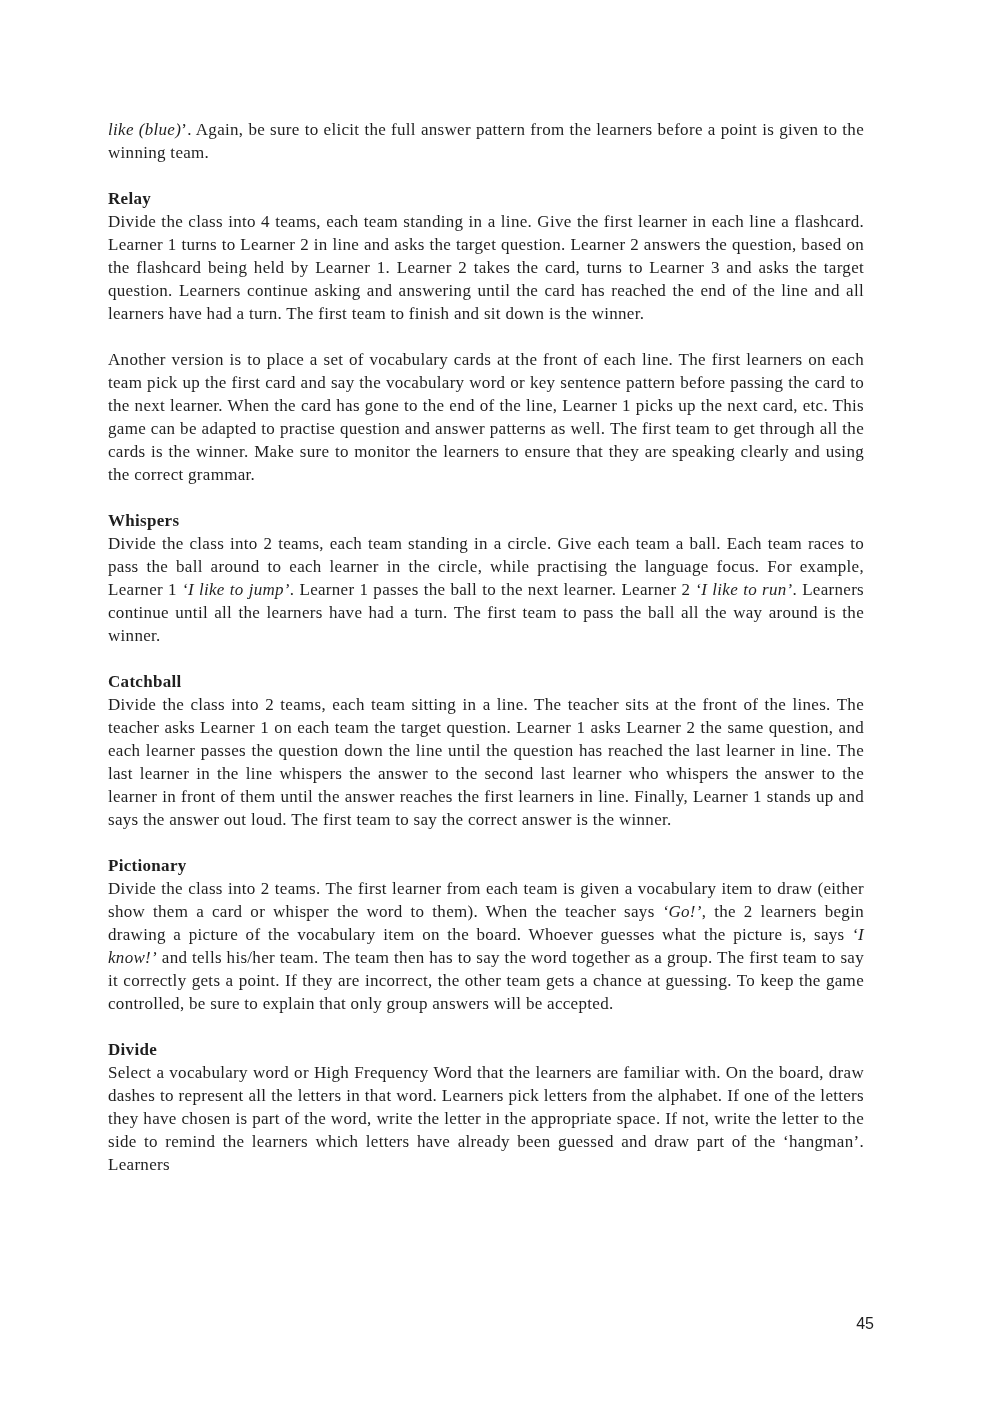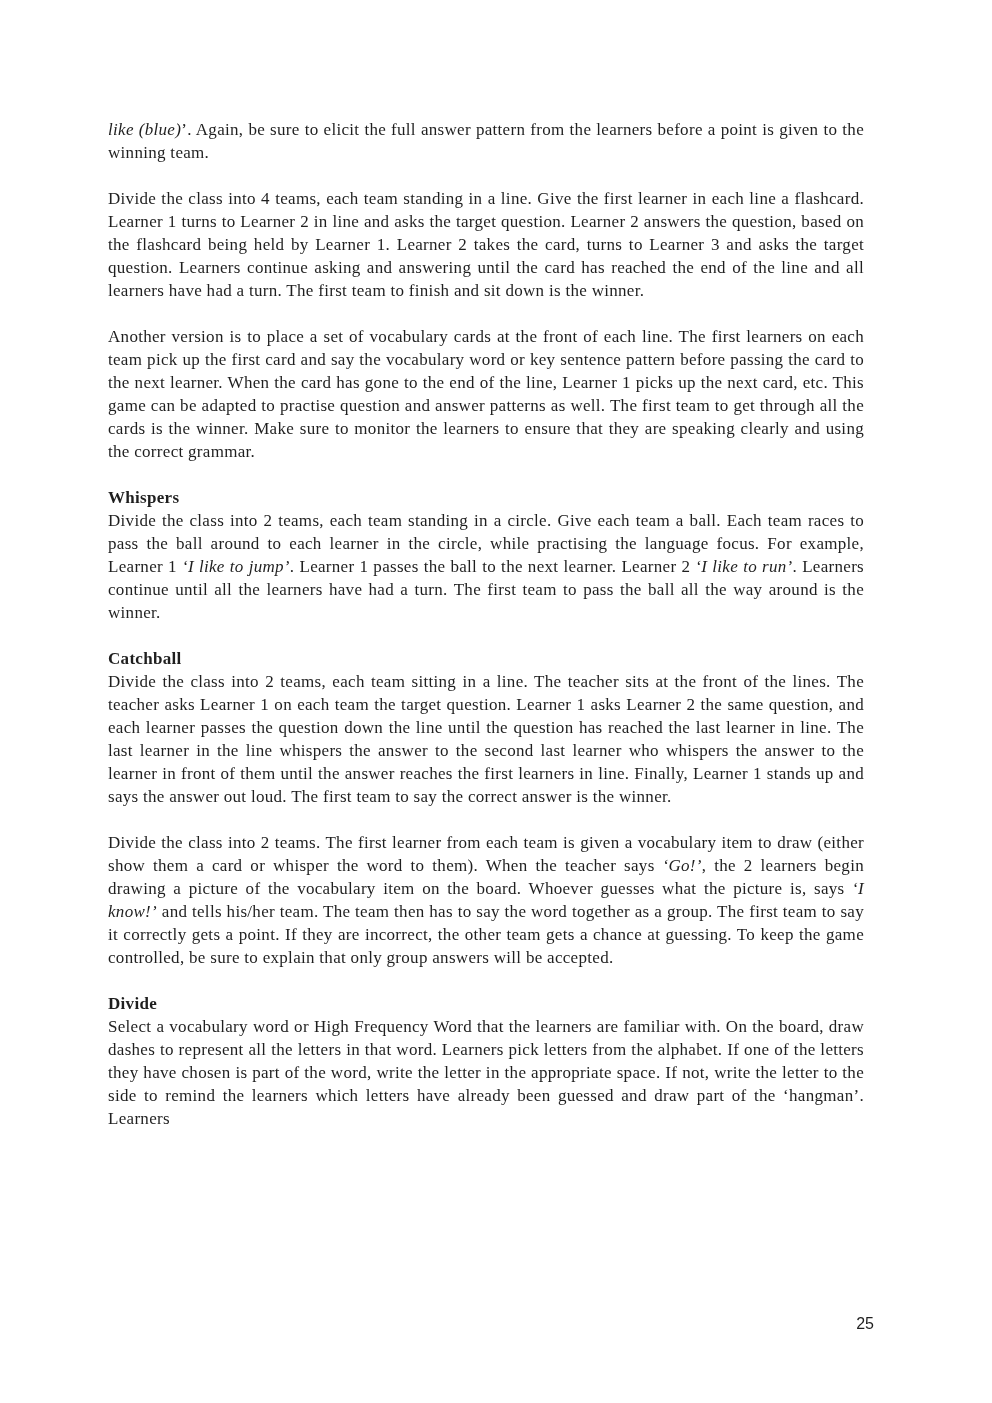--- a/index.html
+++ b/index.html
@@ -43,38 +43,40 @@
   }
 </style>
 </head>
 <body>
 
 <main class="content">
 
   <p class="para"><span style="font-style: italic;">like (blue)</span><span>’. Again, be sure to elicit the full answer pattern from the learners before a point is given to the winning team.</span></p>
 
   <section>
+    <h2 class="heading">Relay</h2>
     <p class="para"><span>Divide the class into 4 teams, each team standing in a line. Give the first learner in each line a flashcard. Learner 1 turns to Learner 2 in line and asks the target question. Learner 2 answers the question, based on the flashcard being held by Learner 1. Learner 2 takes the card, turns to Learner 3 and asks the target question. Learners continue asking and answering until the card has reached the end of the line and all learners have had a turn. The first team to finish and sit down is the winner.</span></p>
     <p class="para"><span>Another version is to place a set of vocabulary cards at the front of each line. The first learners on each team pick up the first card and say the vocabulary word or key sentence pattern before passing the card to the next learner. When the card has gone to the end of the line, Learner 1 picks up the next card, etc. This game can be adapted to practise question and answer patterns as well. The first team to get through all the cards is the winner. Make sure to monitor the learners to ensure that they are speaking clearly and using the correct grammar.</span></p>
   </section>
 
   <section>
     <h2 class="heading">Whispers</h2>
     <p class="para"><span>Divide the class into 2 teams, each team standing in a circle. Give each team a ball. Each team races to pass the ball around to each learner in the circle, while practising the language focus. For example, Learner 1 </span><span style="font-style: italic;">‘I like to jump’</span><span>. Learner 1 passes the ball to the next learner. Learner 2 </span><span style="font-style: italic;">‘I like to run’</span><span>. Learners continue until all the learners have had a turn. The first team to pass the ball all the way around is the winner.</span></p>
   </section>
 
   <section>
     <h2 class="heading">Catchball</h2>
     <p class="para"><span>Divide the class into 2 teams, each team sitting in a line. The teacher sits at the front of the lines. The teacher asks Learner 1 on each team the target question. Learner 1 asks Learner 2 the same question, and each learner passes the question down the line until the question has reached the last learner in line. The last learner in the line whispers the answer to the second last learner who whispers the answer to the learner in front of them until the answer reaches the first learners in line. Finally, Learner 1 stands up and says the answer out loud. The first team to say the correct answer is the winner.</span></p>
   </section>
 
   <section>
+    <h2 class="heading">Pictionary</h2>
     <p class="para"><span>Divide the class into 2 teams. The first learner from each team is given a vocabulary item to draw (either show them a card or whisper the word to them). When the teacher says </span><span style="font-style: italic;">‘Go!’</span><span>, the 2 learners begin drawing a picture of the vocabulary item on the board. Whoever guesses what the picture is, says </span><span style="font-style: italic;">‘I know!’</span><span> and tells his/her team. The team then has to say the word together as a group. The first team to say it correctly gets a point. If they are incorrect, the other team gets a chance at guessing. To keep the game controlled, be sure to explain that only group answers will be accepted.</span></p>
   </section>
 
   <section>
     <h2 class="heading">Divide</h2>
     <p class="para"><span>Select a vocabulary word or High Frequency Word that the learners are familiar with. On the board, draw dashes to represent all the letters in that word. Learners pick letters from the alphabet. If one of the letters they have chosen is part of the word, write the letter in the appropriate space. If not, write the letter to the side to remind the learners which letters have already been guessed and draw part of the ‘hangman’. Learners</span></p>
   </section>
 
 </main>
 
-<div class="page-number">25</div>
+<div class="page-number">45</div>
 
 </body></html>

